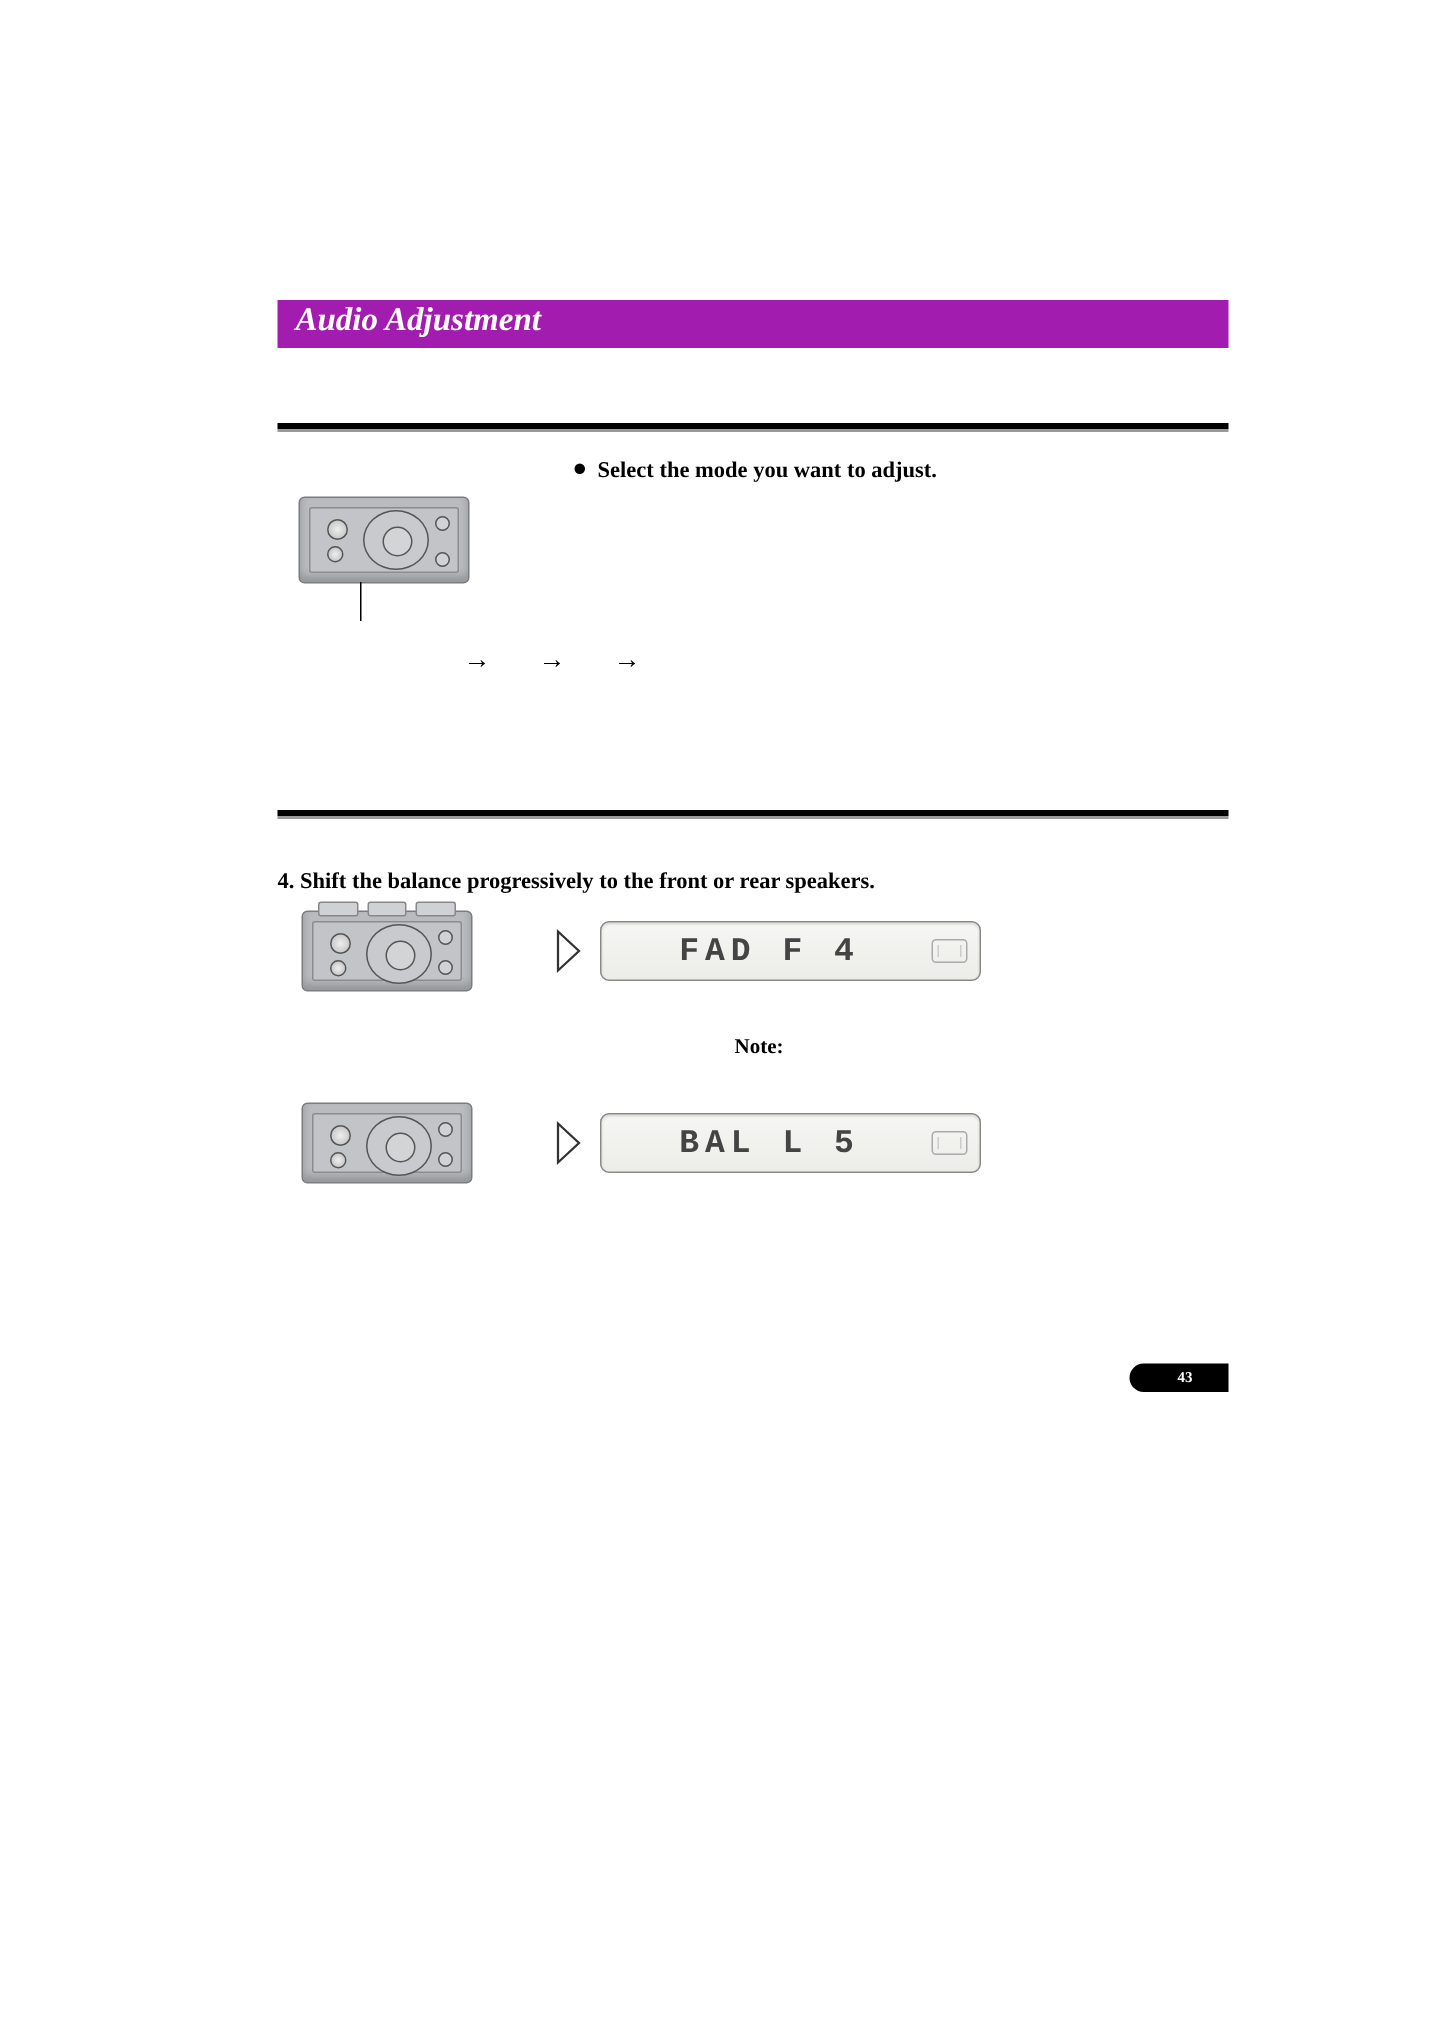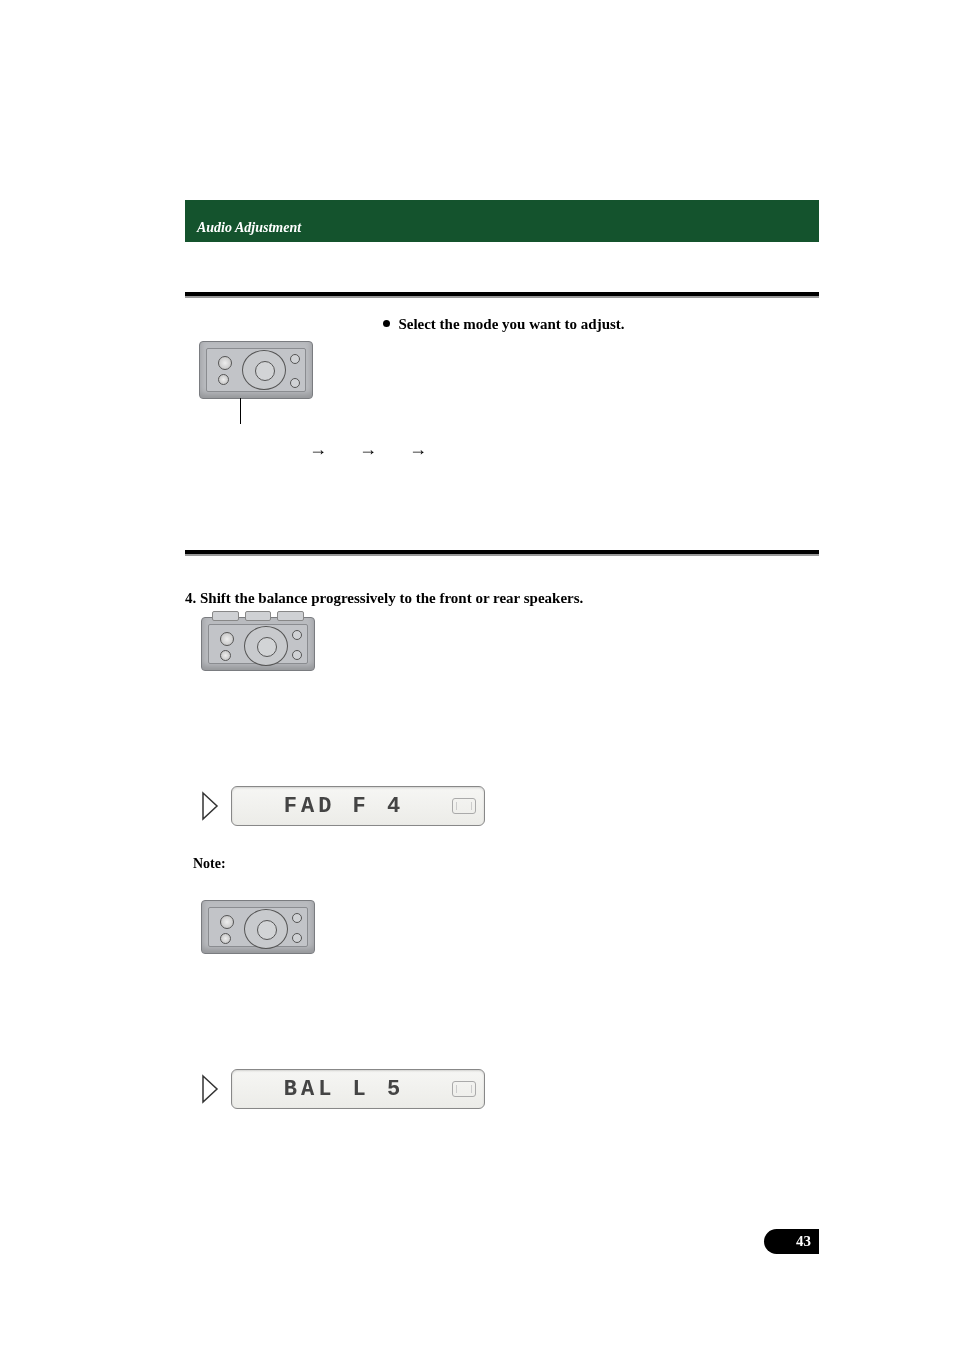--- a/index.html
+++ b/index.html
@@ -6,26 +6,26 @@
       margin: 0;
       padding: 0;
       font-family: "Times New Roman", serif;
       background: #fff;
       width: 954px;
     }
     .page {
       padding: 200px 135px 80px 185px;
     }
     .chapter-header {
-      background: #14532d;
+      background: #a21caf;
       color: #fff;
       font-style: italic;
       font-weight: bold;
-      font-size: 14px;
-      padding: 20px 12px 6px 12px;
+      font-size: 22px;
+      padding: 0 12px 6px 12px;
       margin-bottom: 50px;
     }
     .section-rule {
       height: 4px;
       background: #000;
       margin: 0;
     }
     .section-sub-rule {
       height: 2px;
       background: #999;
@@ -64,38 +64,38 @@
     }
     .num-step {
       font-size: 15px;
       font-weight: bold;
       margin: 0 0 24px 0;
       text-indent: -18px;
       padding-left: 18px;
     }
     .step-figures {
       display: flex;
-      align-items: flex-start;
+      align-items: center;
       margin: 10px 0 30px 16px;
-      gap: 115px;
-      flex-direction: column;
+      gap: 55px;
     }
     .note-block {
       margin-left: 8px;
       font-size: 14px;
       font-weight: bold;
       margin-bottom: 28px;
+      text-align: center;
     }
     .page-num-pill {
       float: right;
       background: #000;
       color: #fff;
       font-weight: bold;
-      font-size: 15px;
-      padding: 4px 8px 4px 32px;
+      font-size: 10px;
+      padding: 4px 24px 4px 32px;
       border-radius: 14px 0 0 14px;
       margin-top: 90px;
     }
     
     .lcd-group {
       display: flex;
       align-items: center;
       gap: 12px;
     }
     .pointer-triangle svg { display: block; }

